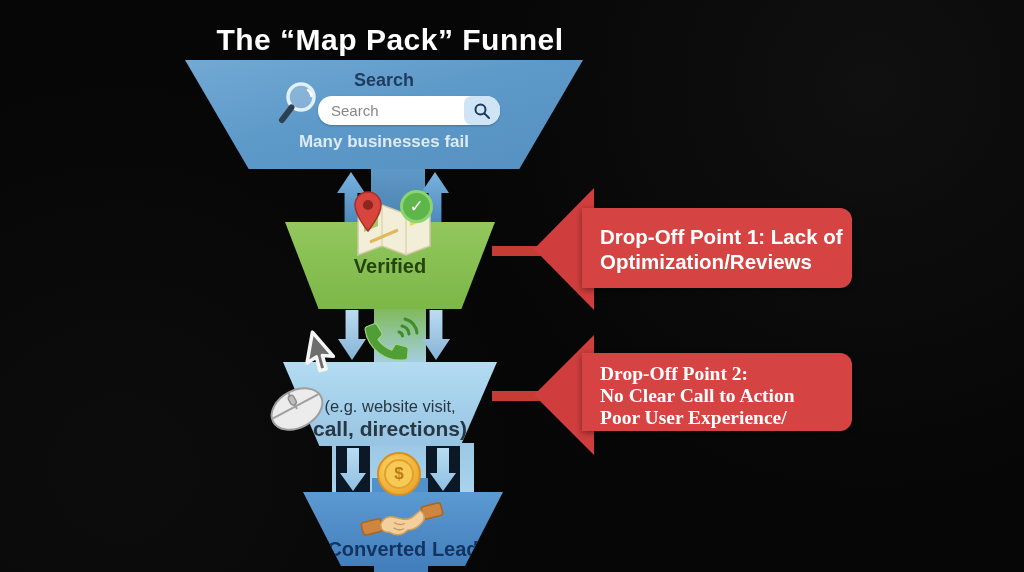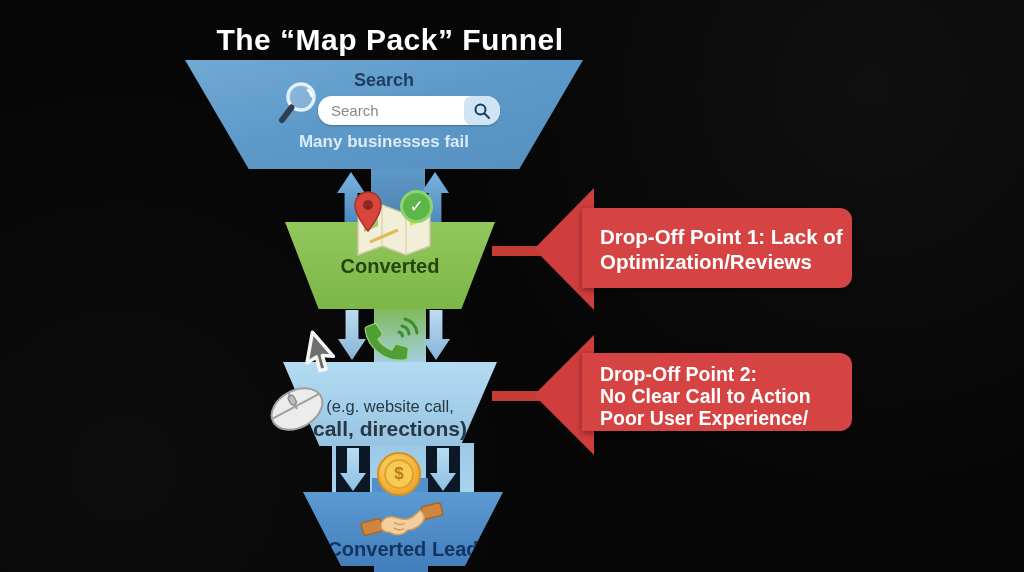--- a/index.html
+++ b/index.html
@@ -81,21 +81,21 @@
   .callout{position:absolute;z-index:2;width:370px;height:128px;}
   .co-stem{position:absolute;background:#c43c34;height:10px;}
   .co-head{position:absolute;background:#cf3d3d;
     clip-path:polygon(0 50%,100% 0,100% 100%);}
   .co-body{position:absolute;background:#d64343;border-radius:0 12px 12px 0;
     color:#fff;font-weight:bold;box-shadow:0 2px 6px rgba(0,0,0,.4);}
   .co-body .ln{display:block;}
   .co1 .co-body{left:92px;top:22px;width:270px;height:80px;
     padding:16px 0 8px 18px;box-sizing:border-box;font-size:20.5px;line-height:25px;}
   .co2 .co-body{left:92px;top:20px;width:270px;height:78px;
-    padding:10px 0 0 18px;box-sizing:border-box;font-size:19.5px;line-height:22px;}
+    padding:10px 0 0 18px;box-sizing:border-box;font-size:19.5px;line-height:22px;font-family:Liberation Serif, serif;}
 </style>
 </head>
 <body>
 
 <div id="stage">
 
   <div class="abs title">The “Map Pack” Funnel</div>
 
   <div class="spine spine1"></div>
   <div class="spine spine2"></div>
@@ -144,21 +144,21 @@
         <svg width="18" height="18" viewBox="0 0 18 18">
           <circle cx="7.5" cy="7.5" r="5" fill="none" stroke="#1d3a5e" stroke-width="2"></circle>
           <line x1="11.5" y1="11.5" x2="16" y2="16" stroke="#1d3a5e" stroke-width="2" stroke-linecap="round"></line>
         </svg>
       </span>
     </div>
     <div class="stage-label t-note">Many businesses fail</div>
   </div>
 
   <div class="trap trap-verified">
-    <div class="stage-label t-verified1">Converted</div>
+    <div class="stage-label t-verified1">Verified</div>
   </div>
 
   <div class="abs map-cluster">
     <svg width="96" height="74" viewBox="0 0 96 74">
       <path d="M18 24 L42 15 L66 24 L90 15 L90 56 L66 65 L42 56 L18 65 Z" fill="#f2eed8" stroke="#cfc8a6" stroke-width="1.5"></path>
       <path d="M42 15 L42 56" stroke="#ddd6b4" stroke-width="1.5"></path>
       <path d="M66 24 L66 65" stroke="#ddd6b4" stroke-width="1.5"></path>
       <path d="M24 30 L38 24 L38 36 L24 42 Z" fill="#9fca68"></path>
       <path d="M70 24 L86 18 L86 30 L70 36 Z" fill="#e9d84f"></path>
       <path d="M30 52 L58 40" stroke="#e0b95c" stroke-width="3" fill="none"></path>
@@ -181,21 +181,21 @@
     </svg>
   </div>
 
   <div class="abs cursor-wrap">
     <svg width="42" height="44" viewBox="0 0 24 25">
       <path d="M5 1 L5 19 L9.7 14.6 L13 22 L16.4 20.4 L12.9 13.2 L19.2 12.6 Z" fill="#6e6e6e" stroke="#f5f5f5" stroke-width="2" stroke-linejoin="round"></path>
     </svg>
   </div>
 
   <div class="trap trap-clicks">
-    <div class="stage-label t-sub1">(e.g. website call,</div>
+    <div class="stage-label t-sub1">(e.g. website visit,</div>
     <div class="stage-label t-sub2">call, directions)</div>
   </div>
 
   <div class="abs mouse-wrap">
     <svg width="66" height="50" viewBox="0 0 66 50">
       <g transform="rotate(-28 33 25)">
         <ellipse cx="33" cy="25" rx="27" ry="18.5" fill="#ececec" stroke="#9f9f9f" stroke-width="2"></ellipse>
         <path d="M33 6.5 V 25" stroke="#9f9f9f" stroke-width="2"></path>
         <path d="M7.5 22 H 58.5" stroke="#9f9f9f" stroke-width="2"></path>
         <rect x="30" y="10" width="6" height="10" rx="3" fill="#bdbdbd" stroke="#8f8f8f" stroke-width="1.5"></rect>

